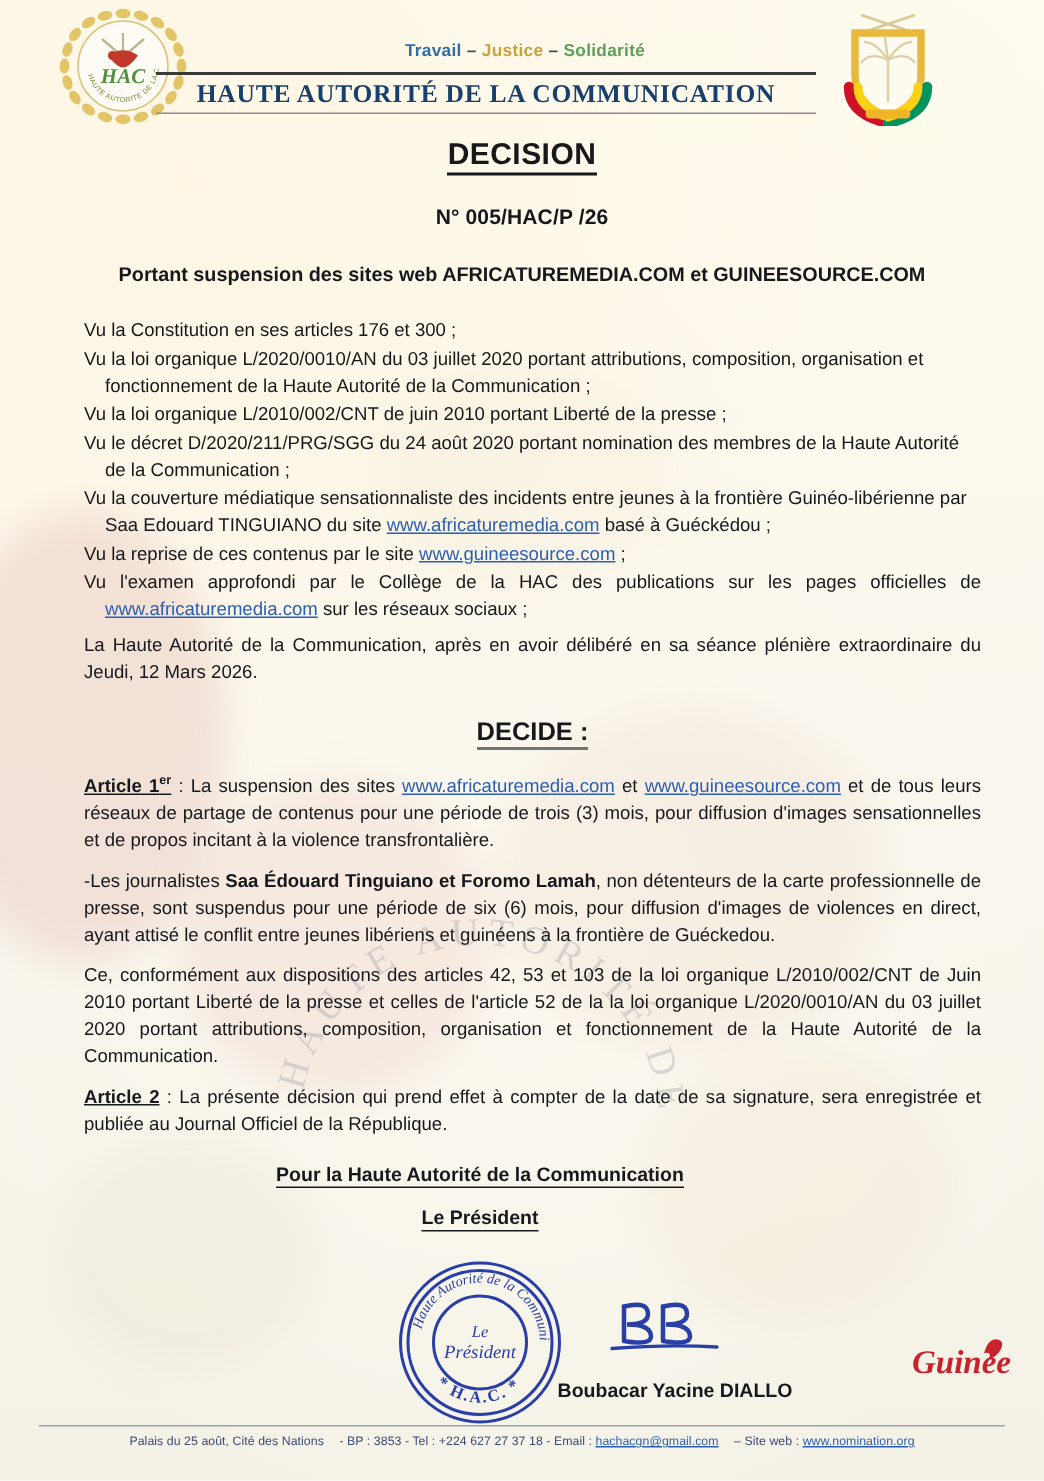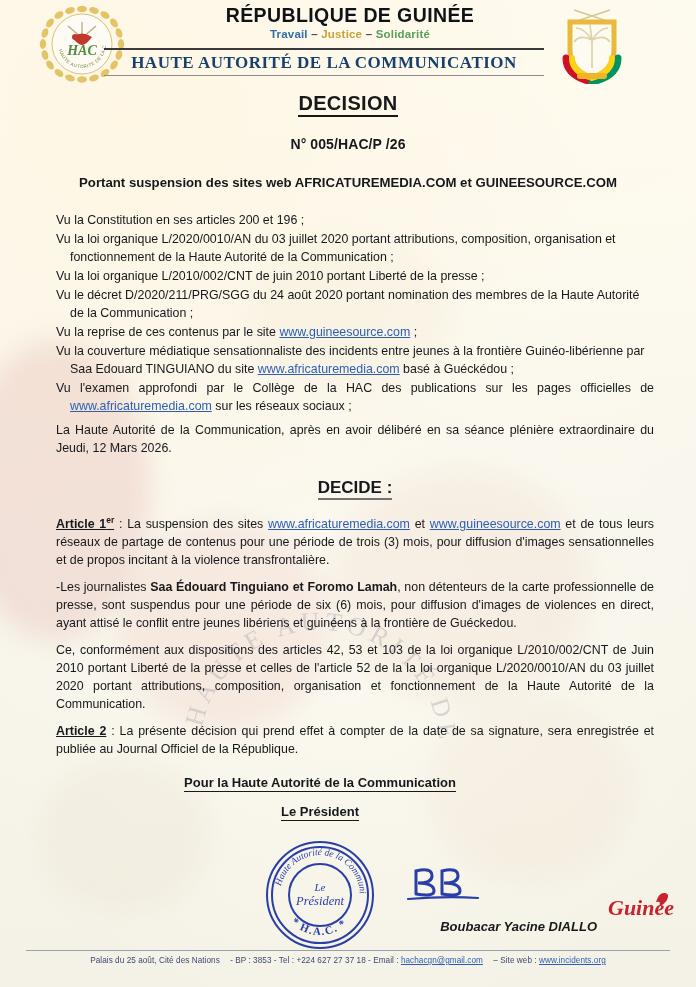--- a/index.html
+++ b/index.html
@@ -101,22 +101,22 @@
   
   .sig{margin-top:16px;padding-right:56px;text-align:center;}
   .sig .line{font-weight:bold;font-size:13px;margin-bottom:14px;}
   .sig .u{border-bottom:1.6px solid #16181c;padding-bottom:1px;}
   .sig-row{position:relative;height:120px;margin-top:4px;}
   .stamp{position:absolute;left:264px;top:6px;width:112px;height:112px;}
   .signature{
     position:absolute;left:400px;top:30px;width:110px;height:44px;
   }
   .signer{
-    position:absolute;left:337px;top:86px;width:260px;text-align:right;
-    font-weight:bold;font-size:13px;font-style:italic;
+    position:absolute;left:320px;top:86px;width:260px;text-align:center;
+    font-weight:bold;font-size:13px;
   }
   .guinee-logo{position:absolute;left:606px;top:888px;width:84px;height:38px;z-index:3;}
 
   
   .footer{
     position:absolute;left:0;bottom:22px;width:696px;
   }
   .footer .rule{border-top:1.4px solid #9aa0ae;margin:0 26px 5px 26px;}
   .footer .ftxt{
     text-align:center;font-size:8.2px;color:#3b4a74;letter-spacing:.05px;
@@ -189,21 +189,20 @@
 
           <path d="M40 22 L54 34 L68 22" stroke="#bdb390" stroke-width="1.6" fill="none"></path>
           <line x1="54" y1="18" x2="54" y2="34" stroke="#bdb390" stroke-width="1.4"></line>
           <path d="M44 33 q10 -7 20 0 q-6 8 -10 8 q-4 0 -10 -8z" fill="#c0392b"></path>
           <circle cx="47" cy="33" r="3" fill="#c0392b"></circle>
           <text x="54" y="51" text-anchor="middle" font-family="Liberation Serif, serif" font-size="14" font-weight="bold" font-style="italic" fill="#4f8f3f">HAC</text>
         </g>
       </svg>
     </div>
 
-    <div class="rep-title">RÉPUBLIQUE DE GUINÉE</div>
 
     <div class="devise">
       <span class="w1">Travail</span>
       <span class="sep">–</span>
       <span class="w2">Justice</span>
       <span class="sep">–</span>
       <span class="w3">Solidarité</span>
     </div>
 
     <div class="hac-band">
@@ -241,28 +240,28 @@
   </div>
 
   <div class="doc-title">
     <span>DECISION</span>
   </div>
   <div class="doc-number">N° 005/HAC/P /26</div>
   <div class="doc-subject">Portant suspension des sites web AFRICATUREMEDIA.COM et GUINEESOURCE.COM</div>
 
   <div class="body-area">
 
-    <p class="vu hang">Vu la Constitution en ses articles 200 et 196 ;</p>
+    <p class="vu hang">Vu la Constitution en ses articles 176 et 300 ;</p>
     <p class="vu hang">Vu la loi organique L/2020/0010/AN du 03 juillet 2020 portant attributions, composition, organisation et fonctionnement de la Haute Autorité de la Communication ;</p>
     <p class="vu hang">Vu la loi organique L/2010/002/CNT de juin 2010 portant Liberté de la presse ;</p>
     <p class="vu hang">Vu le décret D/2020/211/PRG/SGG du 24 août 2020 portant nomination des membres de la Haute Autorité de la Communication ;</p>
 
+    <p class="vu hang"><span>Vu la couverture médiatique sensationnaliste des incidents entre jeunes à la frontière Guinéo-libérienne par Saa Edouard TINGUIANO du site </span><span class="link">www.africaturemedia.com</span><span> basé à Guéckédou ;</span></p>
+
     <p class="vu hang"><span>Vu la reprise de ces contenus par le site </span><span class="link">www.guineesource.com</span><span> ;</span></p>
-
-    <p class="vu hang"><span>Vu la couverture médiatique sensationnaliste des incidents entre jeunes à la frontière Guinéo-libérienne par Saa Edouard TINGUIANO du site </span><span class="link">www.africaturemedia.com</span><span> basé à Guéckédou ;</span></p>
 
     <p class="vu hang just"><span>Vu l'examen approfondi par le Collège de la HAC des publications sur les pages officielles de </span><span class="link">www.africaturemedia.com</span><span>  sur les réseaux sociaux ;</span></p>
 
     <p class="para tight">La Haute Autorité de la Communication, après en avoir délibéré en sa séance plénière extraordinaire du Jeudi, 12 Mars 2026.</p>
 
     <div class="decide">
       <span>DECIDE :</span>
     </div>
 
     <p class="para"><span class="art"><span>Article 1</span><sup>er</sup></span><span> :   La suspension des sites </span><span class="link">www.africaturemedia.com</span><span> et </span><span class="link">www.guineesource.com</span><span>  et de tous leurs réseaux de partage de contenus pour une période de trois (3) mois, pour diffusion d'images sensationnelles et de propos incitant à la violence transfrontalière.</span></p>
@@ -328,17 +327,17 @@
 
   <div class="footer">
     <div class="rule"></div>
     <div class="ftxt">
       <span>Palais du 25 août, Cité des Nations</span><span class="sp"></span>
       <span>- BP : 3853 -</span>
       <span>Tel : +224 627 27 37 18 -</span>
       <span>Email :</span>
       <span class="lk">hachacgn@gmail.com</span><span class="sp"></span>
       <span>– Site web :</span>
-      <span class="lk">www.incidents.org</span>
+      <span class="lk">www.nomination.org</span>
     </div>
   </div>
 
 </div>
 
 </body></html>

